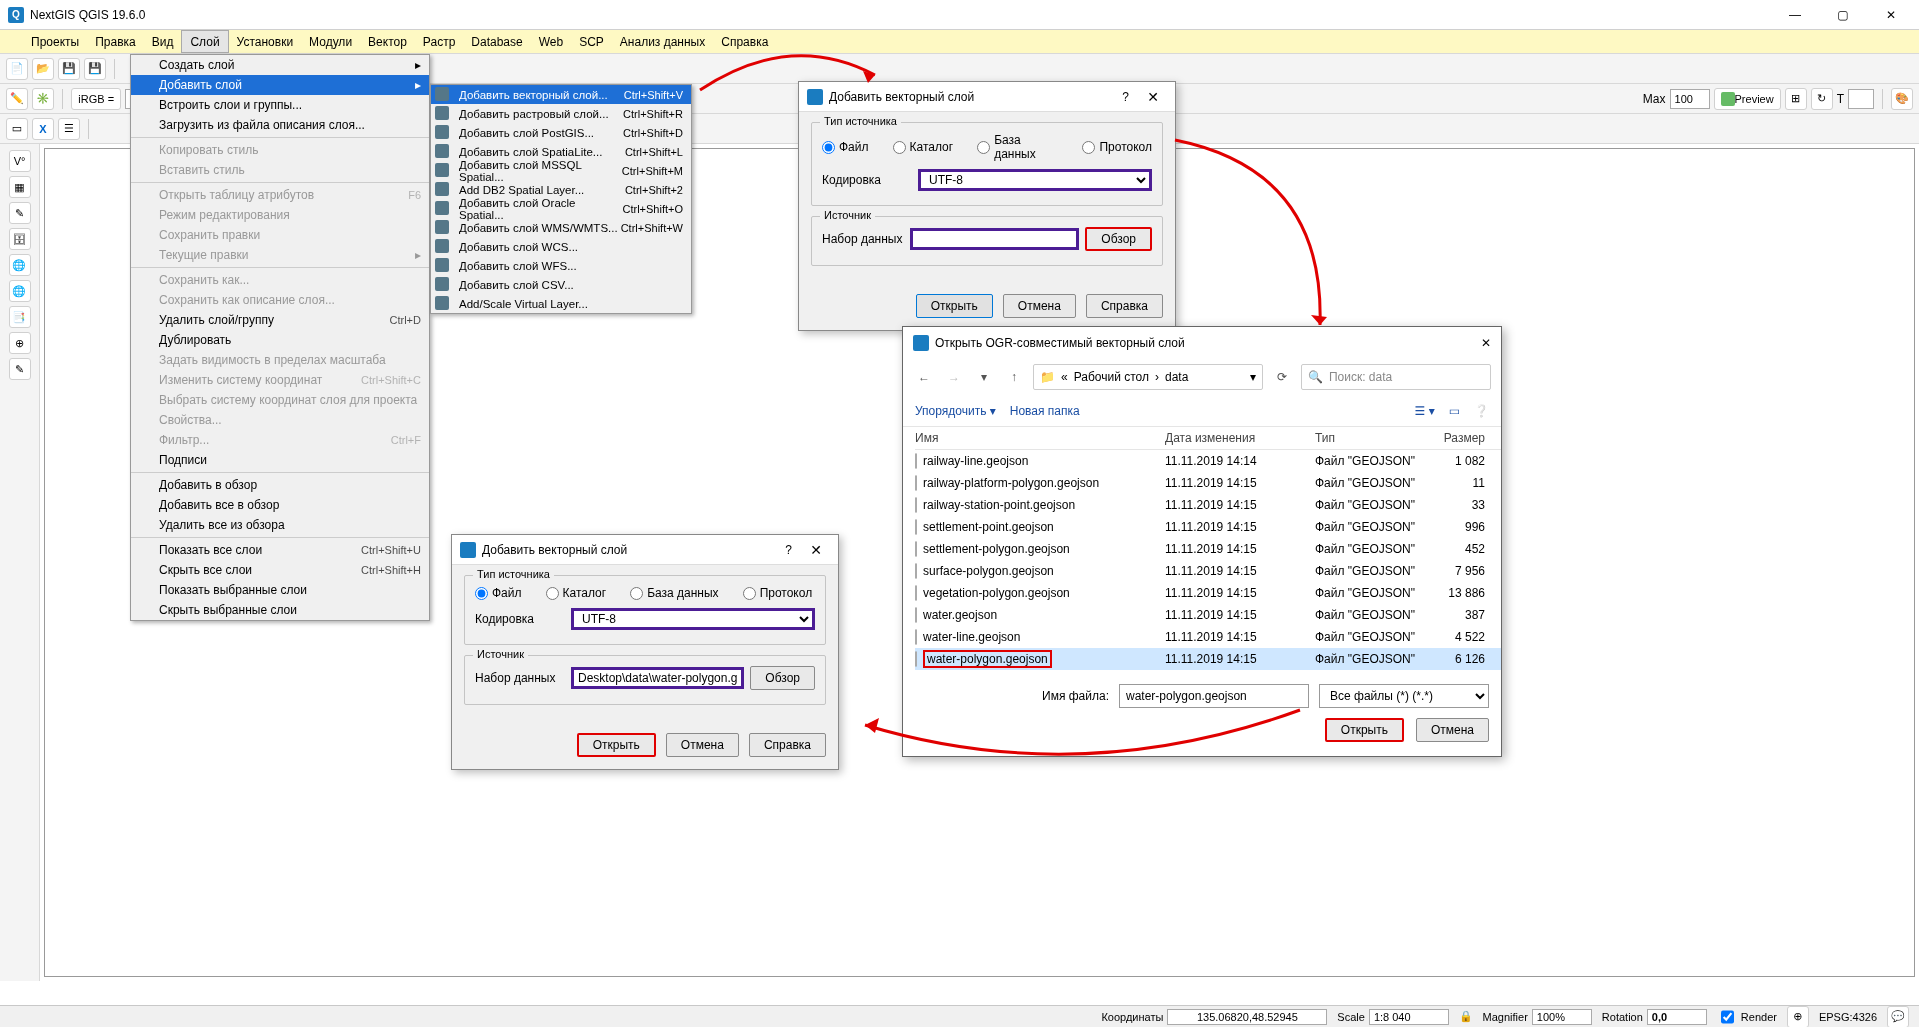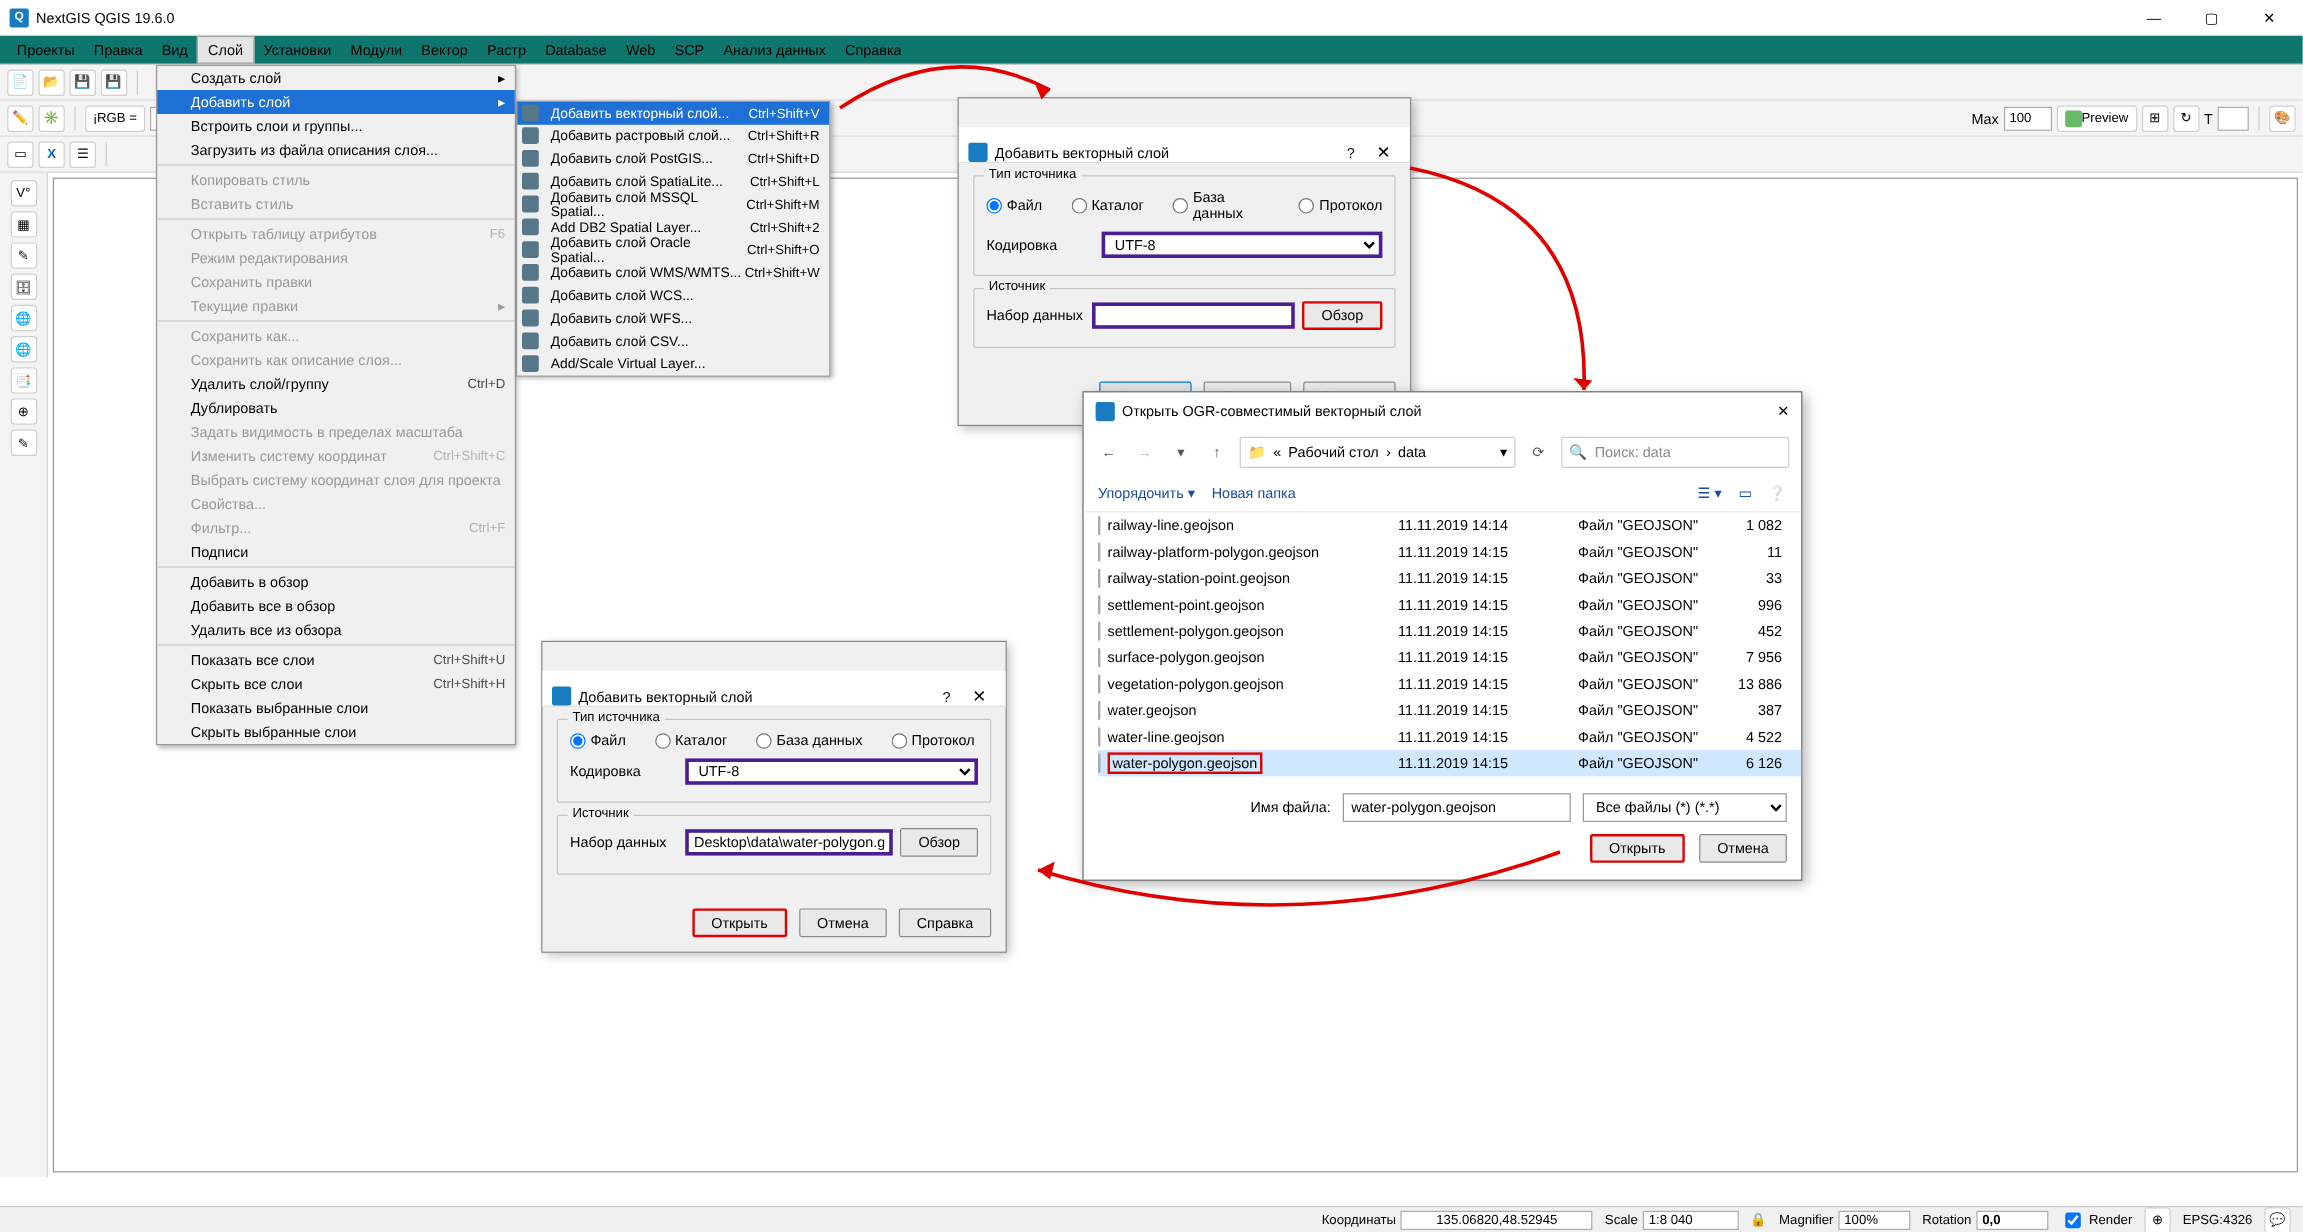--- a/index.html
+++ b/index.html
@@ -2,21 +2,21 @@
 <html><head>
 <meta charset="utf-8">
 <style>
   * { box-sizing: border-box; font-family: "Segoe UI", Tahoma, sans-serif; }
   body { margin:0; padding:0; width:1919px; height:1027px; background:#fff; overflow:hidden; position:relative; font-size:12px; color:#000; }
   .titlebar { height:30px; background:#fff; display:flex; align-items:center; padding:0 8px; border-bottom:1px solid #d0d0d0; }
   .titlebar .logo { width:16px; height:16px; background:#1a7cc0; border-radius:2px; margin-right:6px; display:inline-flex; align-items:center; justify-content:center; color:#fff; font-weight:bold; font-size:10px;}
   .titlebar .title { flex:1; }
   .winctl { display:flex; gap:8px; }
   .winbtn { width:40px; height:24px; display:flex; align-items:center; justify-content:center; cursor:pointer;}
-  .menubar { height:24px; display:flex; align-items:stretch; padding:0 6px; background:#0f766e; border-bottom:1px solid #d8d8d8; }
+  .menubar { height:24px; display:flex; align-items:stretch; padding:0 23px; background:#fef9c3; border-bottom:1px solid #d8d8d8; }
   .menubar .mitem { padding:0 8px; display:flex; align-items:center; cursor:pointer; }
   .menubar .mitem.active { background:#e5e5e5; border:1px solid #aaa; }
   .toolbar { height:30px; display:flex; align-items:center; gap:4px; padding:2px 6px; background:#f4f4f4; border-bottom:1px solid #d8d8d8;}
   .tbtn { width:22px; height:22px; border:1px solid #d0d0d0; border-radius:3px; background:#fff; display:inline-flex; align-items:center; justify-content:center; font-size:11px;}
   .tsep { width:1px; height:20px; background:#ccc; margin:0 4px;}
   .toolbar input[type=text]{ height:20px; border:1px solid #aaa; padding:0 4px; font-size:11px;}
   .body-area { display:flex; height:calc(100% - 30px - 24px - 30px - 30px - 24px - 30px - 22px); position:relative;}
   .left-toolbox { width:40px; background:#f4f4f4; border-right:1px solid #d8d8d8; display:flex; flex-direction:column; align-items:center; gap:4px; padding-top:6px;}
   .layers-panel { width:230px; border:1px solid #999; margin:4px 0 4px 4px;}
   .layers-panel .hdr { background:#ececec; padding:4px 6px; border-bottom:1px solid #ccc;}
@@ -34,21 +34,21 @@
   .ddmenu .row .arrow { margin-left:auto; }
   .ddmenu hr { border:none; border-top:1px solid #ccc; margin:2px 0;}
   .submenu { position:absolute; top:67px; left:430px; width:262px; background:#f0f0f0; border:1px solid #999; box-shadow:2px 2px 4px rgba(0,0,0,.3); z-index:41;margin-top:17px;}
   .submenu .row { display:flex; align-items:center; height:19px; padding:0 8px 0 28px; position:relative; font-size:11.5px;}
   .submenu .row.sel { background:#1e6fd6; color:#fff;}
   .submenu .row .shortcut { margin-left:auto; font-size:11px;}
   .submenu .row .ico{position:absolute;left:4px;width:16px;height:16px;}
 
   
   .dlg { position:absolute; background:#f0f0f0; border:1px solid #888; box-shadow:3px 3px 8px rgba(0,0,0,.25); z-index:50;}
-  .dlg .dheader { height:30px; display:flex; align-items:flex-end; padding:0 8px; background:#fff; border-bottom:1px solid #ddd;margin-top:24px;}
+  .dlg .dheader { height:30px; display:flex; align-items:center; padding:0 8px; background:#fff; border-bottom:1px solid #ddd;}
   .dlg .dheader .dicon { width:16px; height:16px; background:#1a7cc0; border-radius:2px; margin-right:6px;}
   .dlg .dheader .dflex { flex:1; }
   .dlg .dheader .dclose { cursor:pointer; width:28px; text-align:center; font-size:14px;}
   .dlg .dbody { padding:10px 12px;}
   .group { border:1px solid #c4c4c4; border-radius:2px; padding:10px 10px 8px; margin-bottom:10px; position:relative;}
   .group .glabel { position:absolute; top:-8px; left:8px; background:#f0f0f0; padding:0 4px; font-size:11px;}
   .radio-row { display:flex; gap:24px; margin-bottom:8px;}
   .radio-row label { display:flex; align-items:center; gap:4px; font-size:12px;}
   .frow { display:flex; align-items:center; gap:6px; margin-bottom:6px;}
   .frow .flabel { width:90px;}
@@ -473,20 +473,26 @@
   </div>
   <div class="toolrow">
     <span>Упорядочить ▾</span>
     <span>Новая папка</span>
     <span style="flex:1"></span>
     <span>☰ ▾</span>
     <span>▭</span>
     <span style="color:#07c">❔</span>
   </div>
   <div class="flist">
+    <div class="fhead">
+      <div class="fcol-name">Имя</div>
+      <div class="fcol-date">Дата изменения</div>
+      <div class="fcol-type">Тип</div>
+      <div class="fcol-size">Размер</div>
+    </div>
     <div id="file-rows">
         <div class="frow2">
           <div class="fcol-name"><span class="ficon"></span><span>railway-line.geojson</span></div>
           <div class="fcol-date">11.11.2019 14:14</div>
           <div class="fcol-type">Файл "GEOJSON"</div>
           <div class="fcol-size">1 082</div>
         </div>
         <div class="frow2">
           <div class="fcol-name"><span class="ficon"></span><span>railway-platform-polygon.geojson</span></div>
           <div class="fcol-date">11.11.2019 14:15</div>

